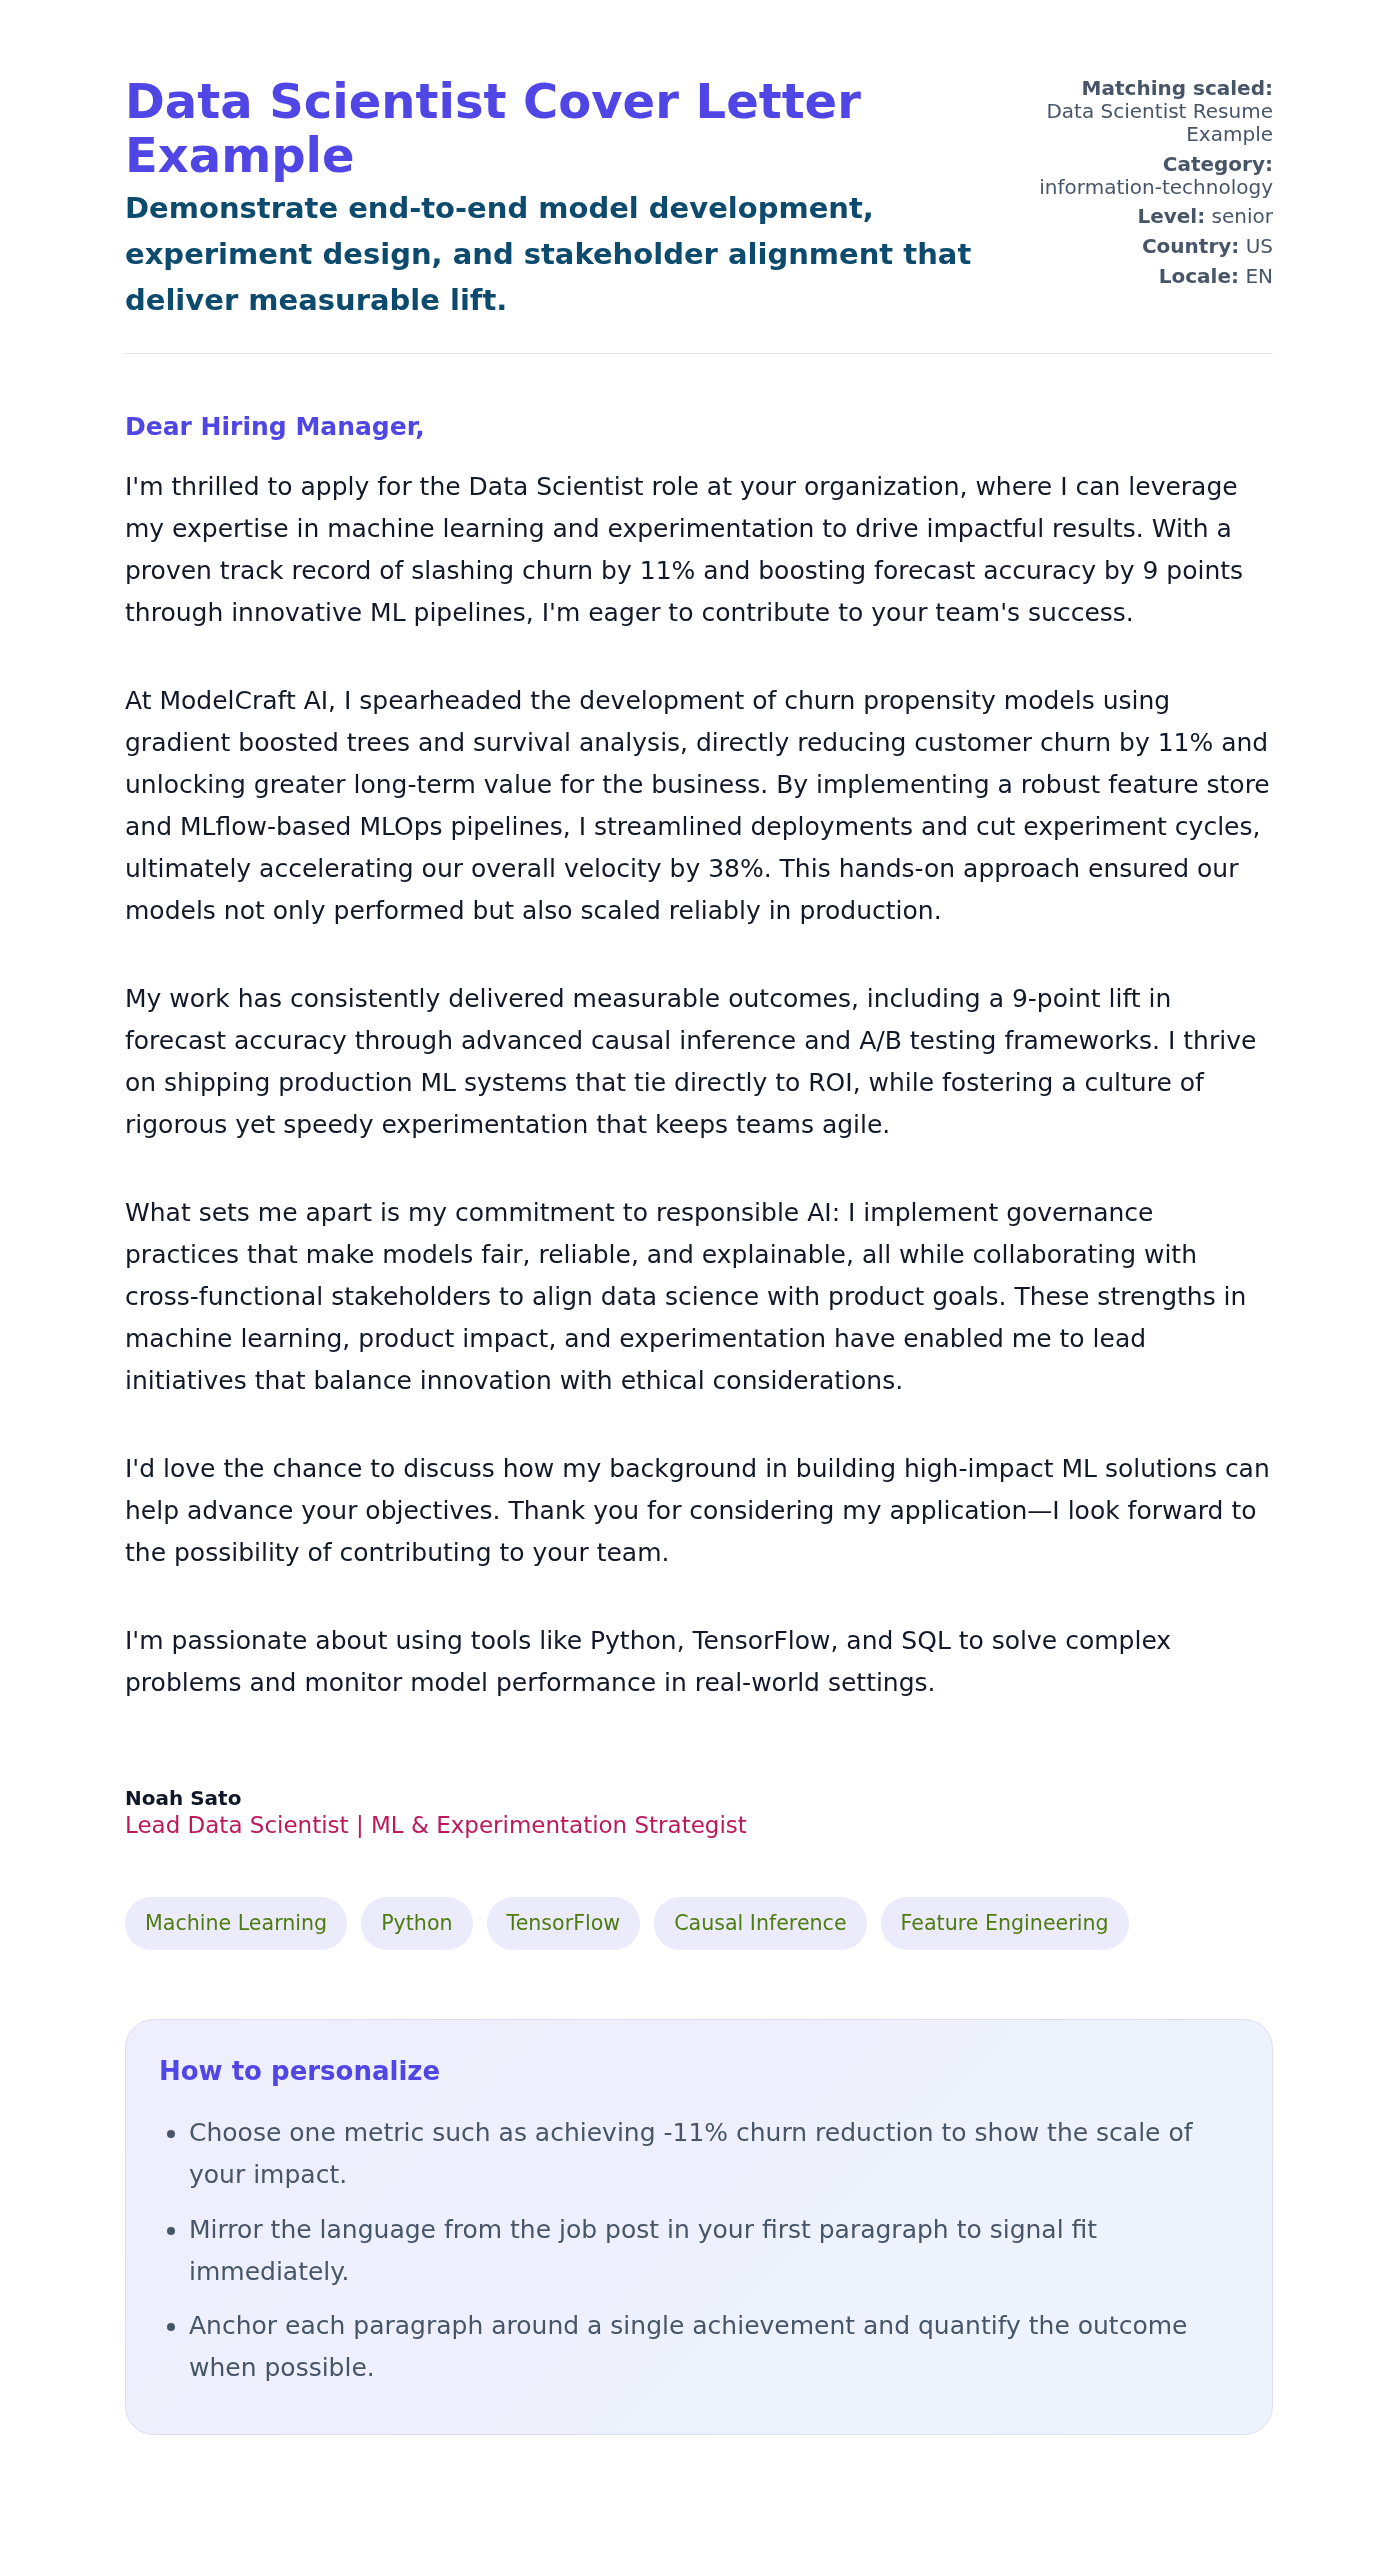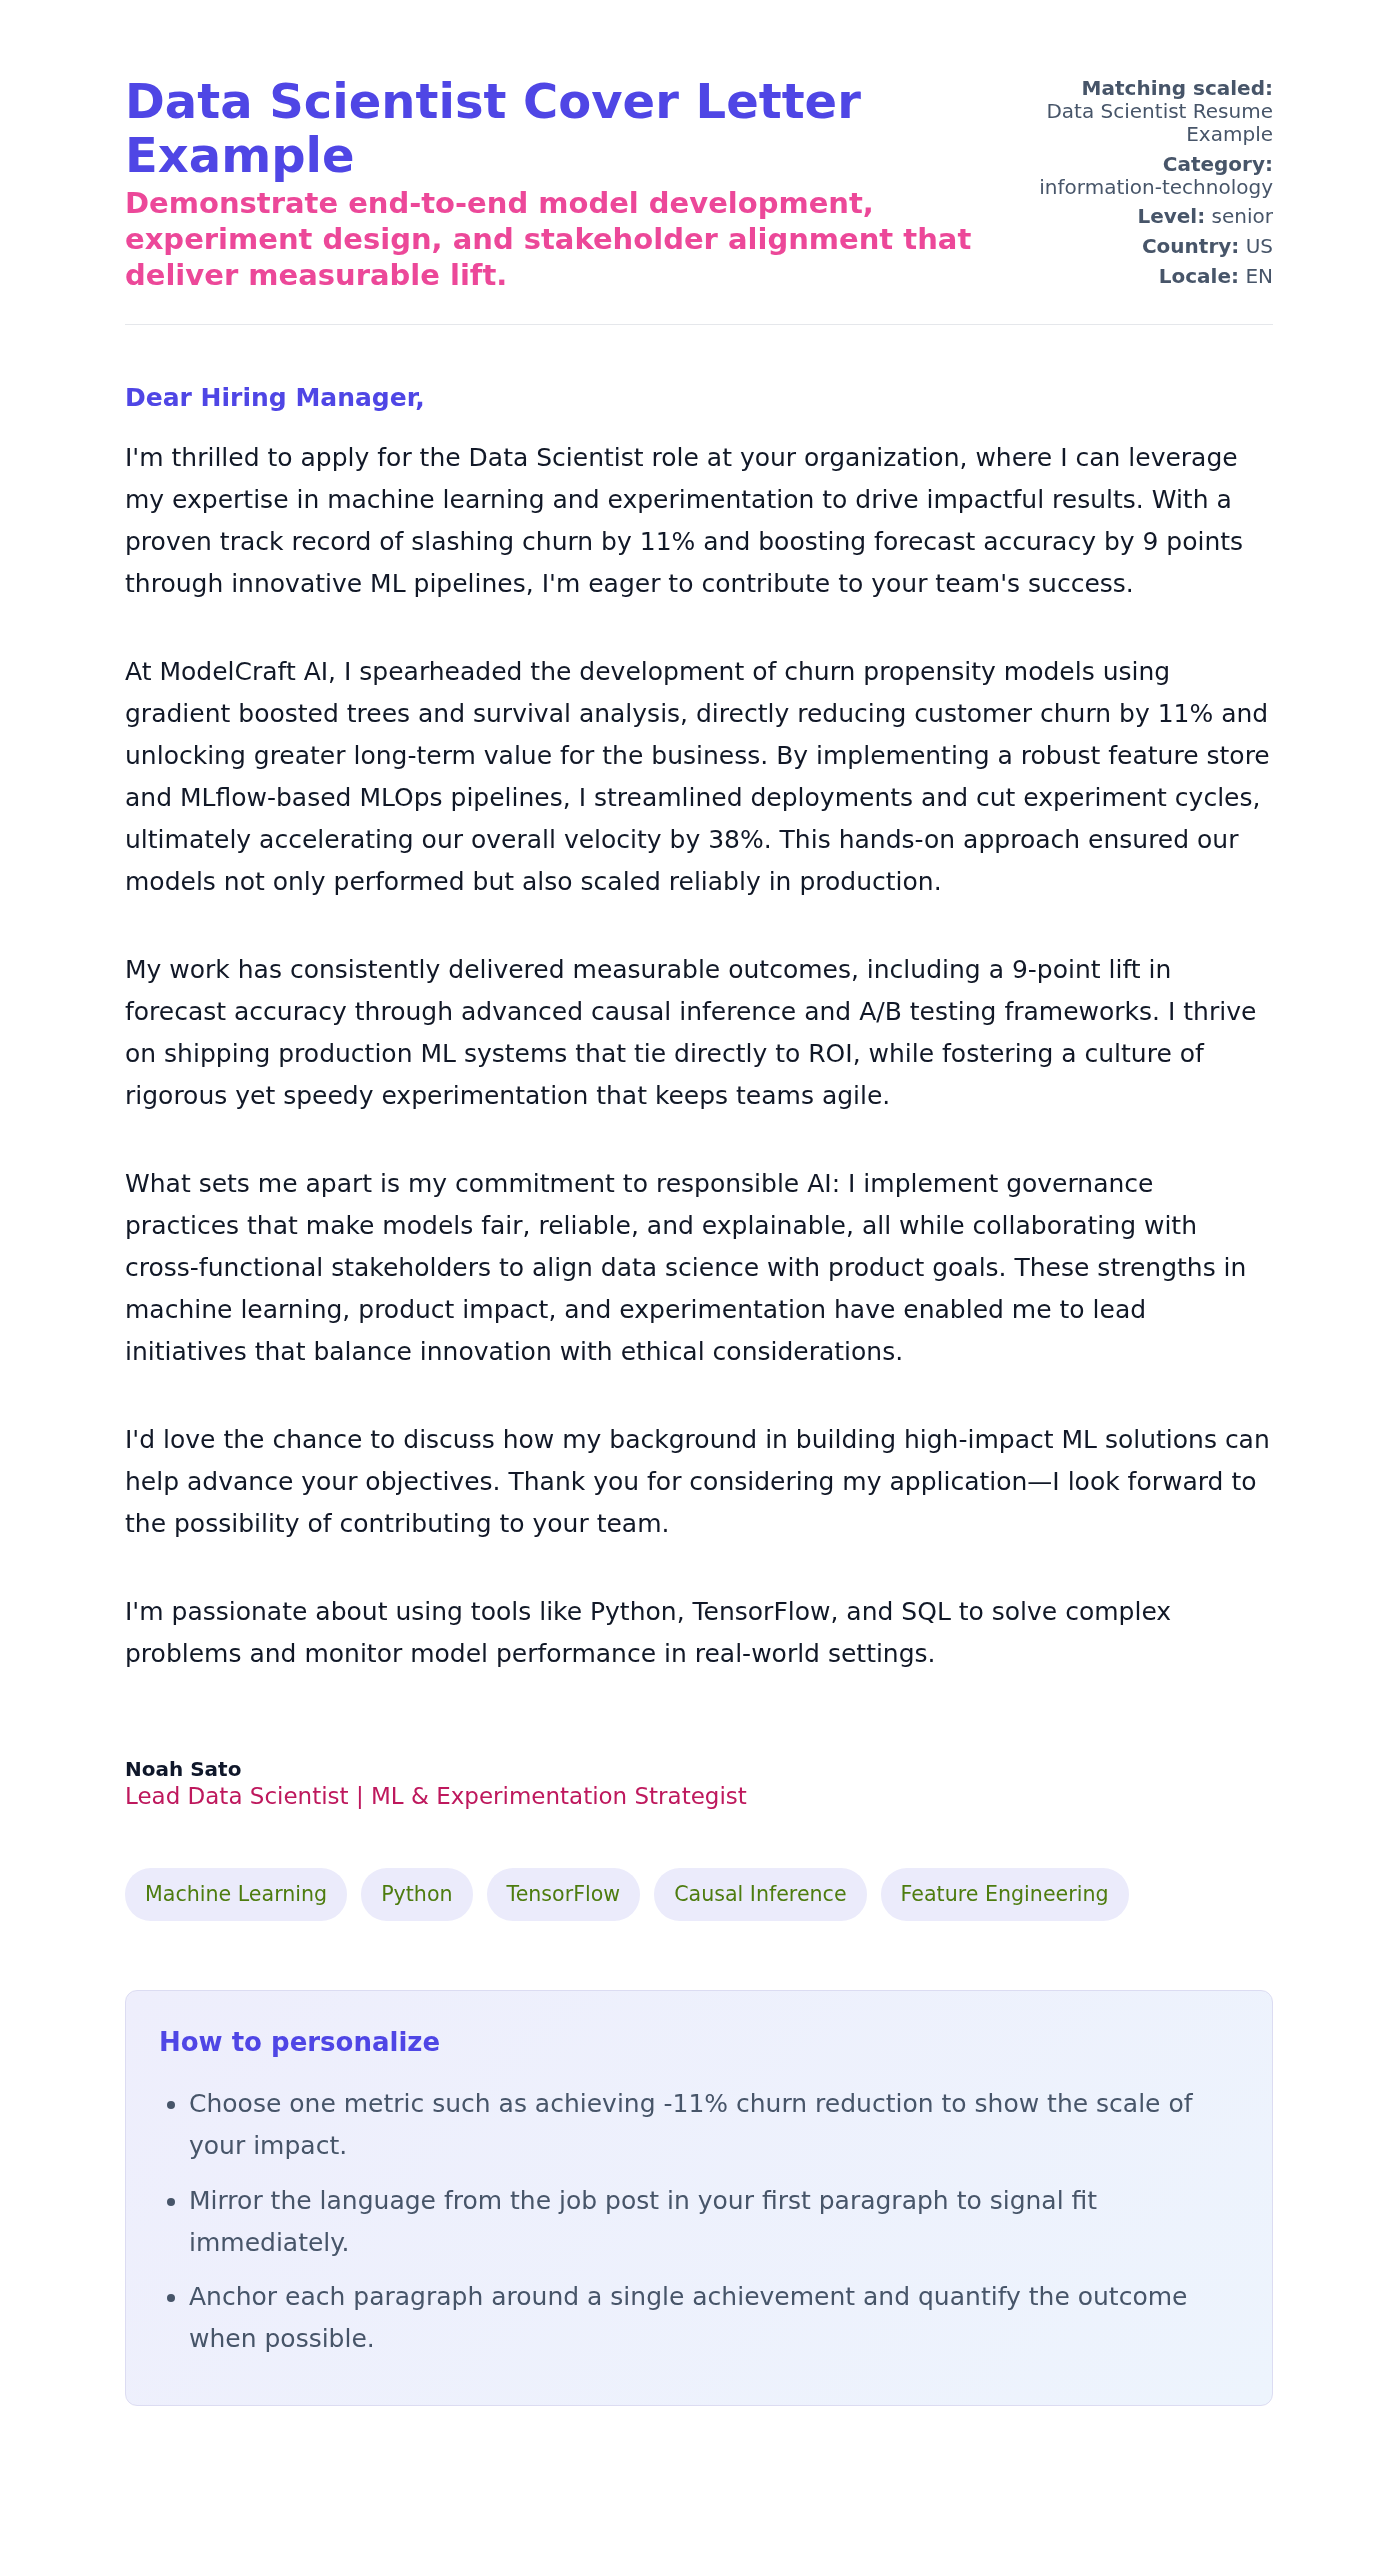--- a/index.html
+++ b/index.html
@@ -1,31 +1,31 @@
 <!DOCTYPE html>
 <html style="font-size:13px"><head>
 <meta charset="utf-8">
 <style>
   html, body { margin: 0; padding: 0; background: #ffffff; }
   body { width: 1398px; font-family: "DejaVu Sans", sans-serif; color: #0f172a; }
   .page { padding: 74px 125px 66px 125px; box-sizing: border-box; width: 1398px; }
   .header { display: flex; justify-content: space-between; align-items: flex-start; padding-bottom: 30px; border-bottom: 1.6px solid #e5e7eb; }
   .header-left { width: 888px; }
   .title { font-size: 48px; font-weight: 700; color: #4f46e5; line-height: 54px; margin: 0; }
-  .subtitle { font-size: 29px; font-weight: 700; color: #ec4899; line-height: 36px; margin: 3.3px 0 0 0; }
+  .subtitle { font-size: 29px; font-weight: 700; color: #0c4a6e; line-height: 46px; margin: 3.3px 0 0 0; }
   .meta { text-align: right; font-size: 20px; line-height: 23px; color: #475569; width: 247px; margin-top: 3.3px; }
   .meta .row { margin-bottom: 6.6px; }
   .meta b { font-weight: 700; }
   .greeting { font-size: 25px; font-weight: 700; color: #4f46e5; margin: 58px 0 25px 0; }
   .para { font-size: 25px; line-height: 42px; color: #111827; margin: 0 0 46px 0; }
   .sig-name { font-size: 20px; font-weight: 700; color: #0f172a; margin-top: 82px; }
   .sig-title { font-size: 23px; color: #be185d; margin-top: 2px; }
   .tags { display: flex; gap: 14px; margin-top: 59px; }
   .tag { background: #ebebfb; color: #4d7c0f; font-size: 20.6px; padding: 0 20px; height: 53px; line-height: 53px; border-radius: 26px; }
-  .tips { margin-top: 69px; border: 1.6px solid #dcdcf2; border-radius: 12px; padding: 36px 33px 33px 33px; background: linear-gradient(135deg, #eeeefc 0%, #edf4fd 100%); }
+  .tips { margin-top: 69px; border: 1.6px solid #dcdcf2; border-radius: 29px; padding: 36px 33px 33px 33px; background: linear-gradient(135deg, #eeeefc 0%, #edf4fd 100%); }
   .tips-title { font-size: 26px; font-weight: 700; color: #4f46e5; margin: 0 0 26px 0; }
   .tips ul { margin: 0; padding-left: 30px; }
   .tips li { font-size: 25px; line-height: 42px; color: #475569; margin-bottom: 12.3px; }
 </style>
 </head>
 <body>
 
 <div class="page">
   <div class="header">
     <div class="header-left">

